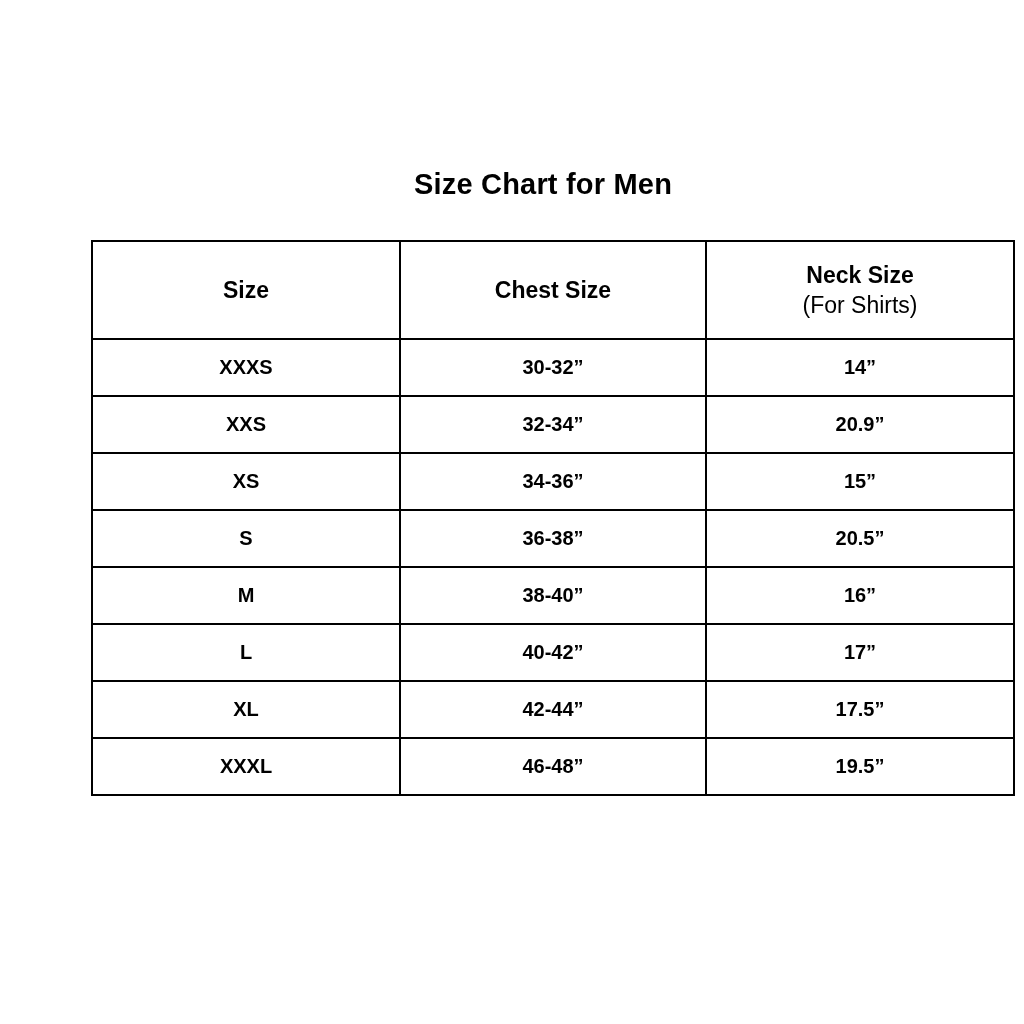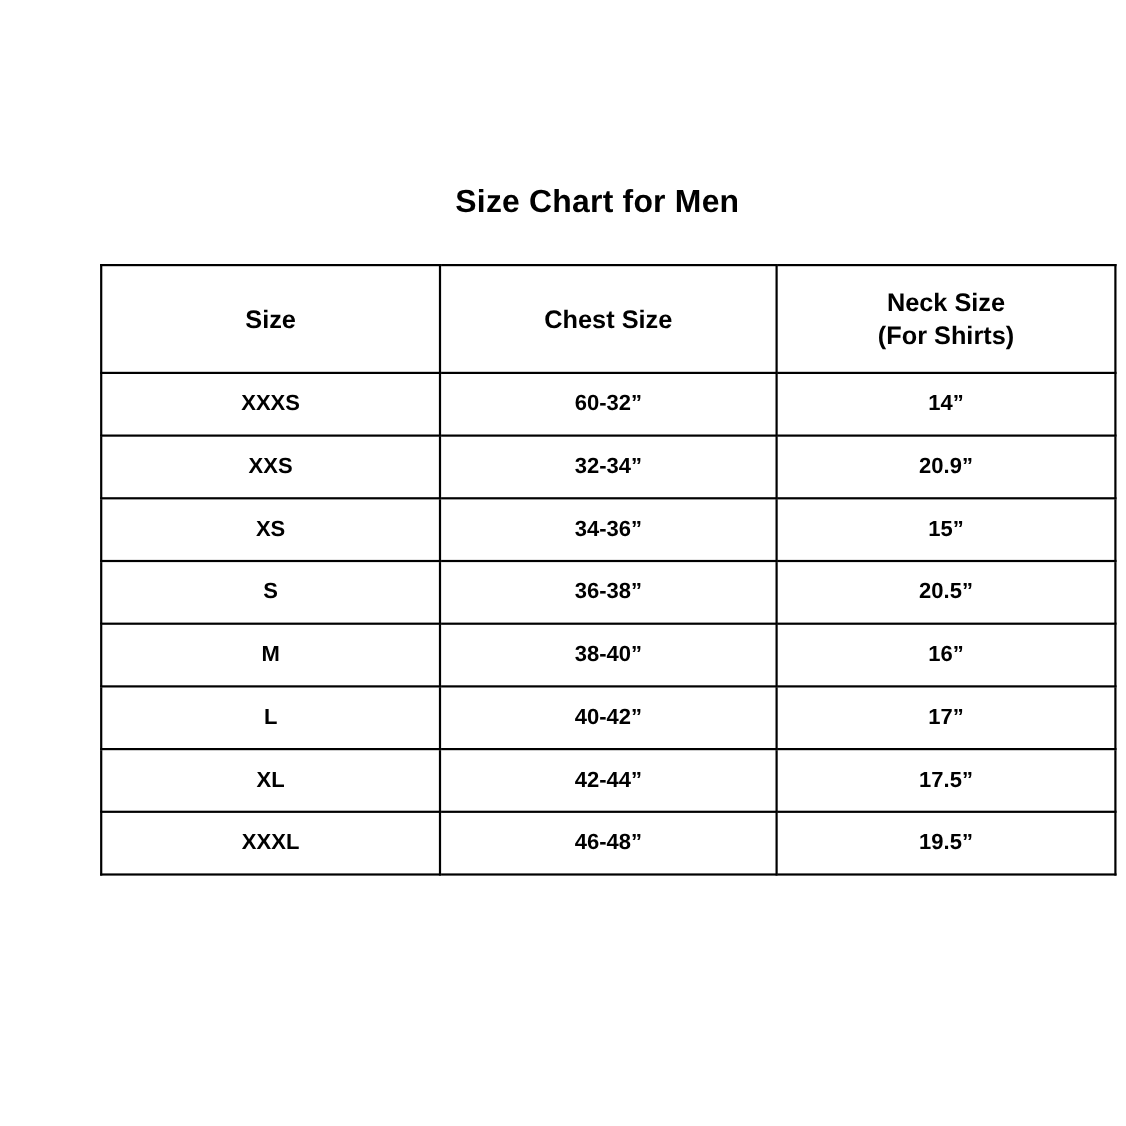--- a/index.html
+++ b/index.html
@@ -62,21 +62,21 @@
     height: 53px;
     font-size: 20px;
     padding: 1px 6px;
   }
   .col-size { width: 308px; }
   .col-chest { width: 306px; }
   .col-neck { width: 308px; }
   .sub-line {
     display: block;
     font-size: 23px;
-    font-weight: bold;
+    font-weight: normal;
   }
 </style>
 </head>
 <body>
 
 <div class="page">
 
   <div class="chart-title">Size Chart for Men</div>
 
   <table class="size-table">
@@ -95,21 +95,21 @@
         </th>
         <th>
           <span>Neck Size</span>
           <span class="sub-line">(For Shirts)</span>
         </th>
       </tr>
     </thead>
     <tbody>
       <tr>
         <td>XXXS</td>
-        <td>60-32”</td>
+        <td>30-32”</td>
         <td>14”</td>
       </tr>
       <tr>
         <td>XXS</td>
         <td>32-34”</td>
         <td>20.9”</td>
       </tr>
       <tr>
         <td>XS</td>
         <td>34-36”</td>

